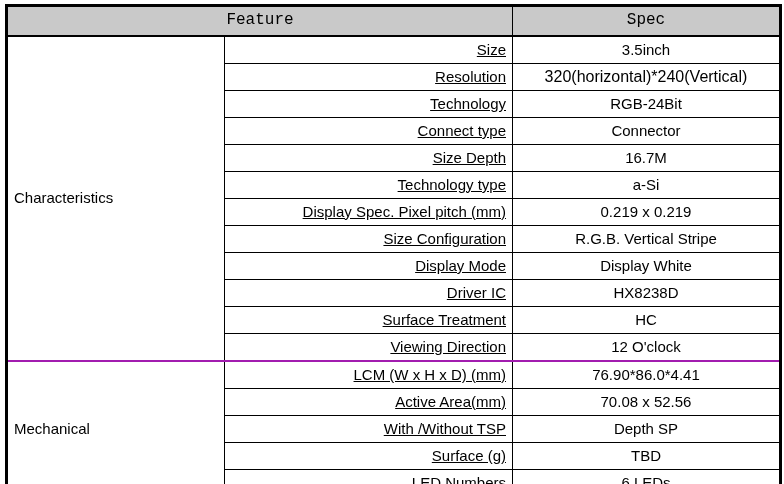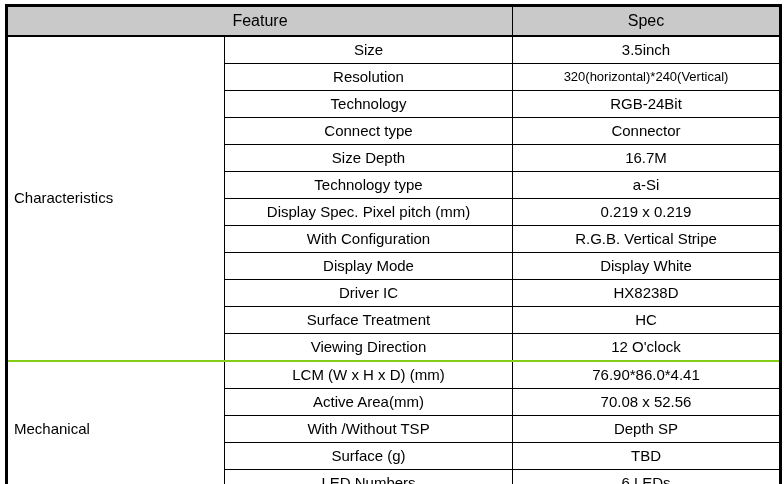--- a/index.html
+++ b/index.html
@@ -42,42 +42,44 @@
   col.col-group { width: 218px; }
   col.col-feature { width: 288px; }
   col.col-spec { width: 268px; }
 
   thead tr.header-row th {
     background: #c9c9c9;
     text-align: center;
     height: 28px;
     font-size: 16px;
     border-bottom: 2px solid #000000;
+    font-family: Liberation Mono, monospace;
   }
   th.header-feature {
     border-right: 2px solid #000000;
   }
   td.group-cell {
     text-align: left;
     font-size: 15px;
     border-right: 2px solid #000000;
   }
   td.feature-cell {
-    text-align: center;
+    text-align: right;
     height: 26px;
+    text-decoration: underline;
   }
   td.spec-cell {
     text-align: center;
     border-left: 2px solid #000000;
   }
   td.spec-cell.small {
-    font-size: 13px;
+    font-size: 16px;
   }
   tr.section-start td {
-    border-top: 2px solid #84cc16;
+    border-top: 2px solid #a21caf;
   }
 </style>
 </head>
 <body>
 
 <div id="spec-wrap">
   <table class="spec-table">
     <colgroup>
       <col class="col-group">
       <col class="col-feature">
@@ -113,21 +115,21 @@
         </tr>
         <tr>
           <td class="feature-cell">Technology type</td>
           <td class="spec-cell">a-Si</td>
         </tr>
         <tr>
           <td class="feature-cell">Display Spec.    Pixel pitch (mm)</td>
           <td class="spec-cell">0.219 x 0.219</td>
         </tr>
         <tr>
-          <td class="feature-cell">With Configuration</td>
+          <td class="feature-cell">Size Configuration</td>
           <td class="spec-cell">R.G.B. Vertical Stripe</td>
         </tr>
         <tr>
           <td class="feature-cell">Display Mode</td>
           <td class="spec-cell">Display White</td>
         </tr>
         <tr>
           <td class="feature-cell">Driver IC</td>
           <td class="spec-cell">HX8238D</td>
         </tr>

